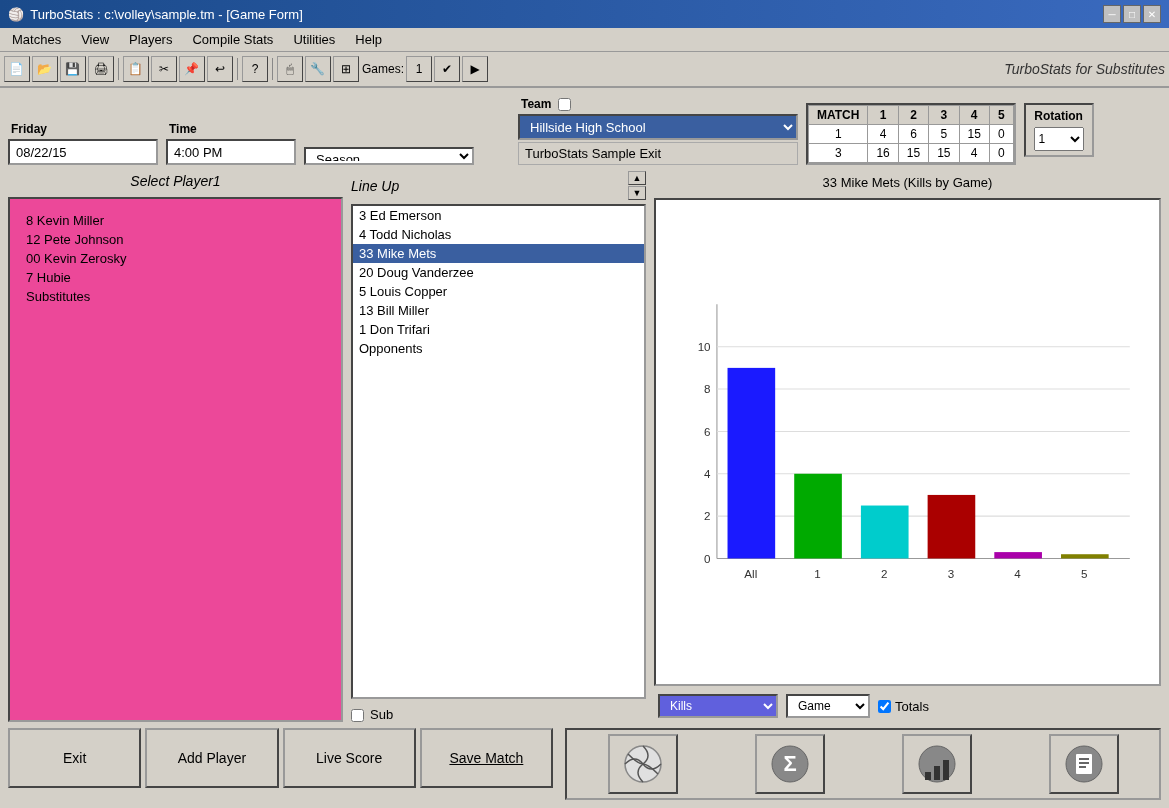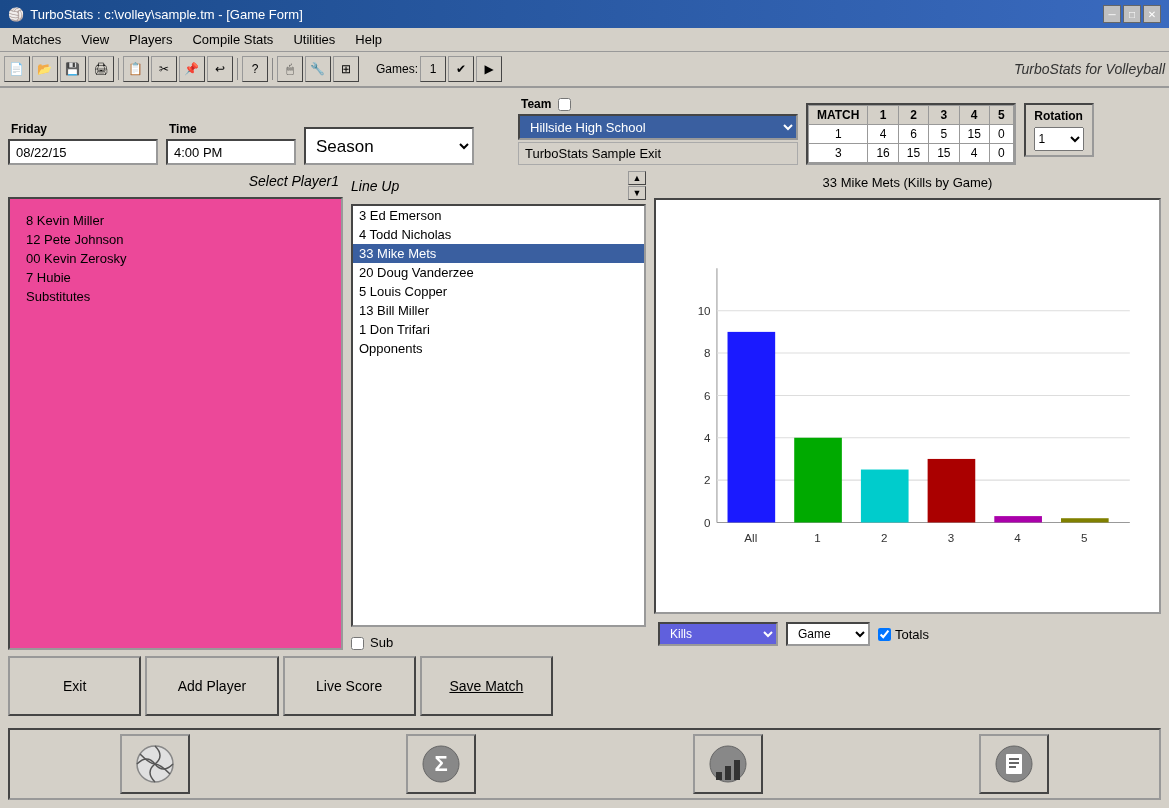--- a/index.html
+++ b/index.html
@@ -57,21 +57,21 @@
       gap: 2px;
     }
     .toolbar-btn {
       width: 26px; height: 26px;
       background: #d4d0c8;
       border: 1px outset #999;
       display: flex; align-items: center; justify-content: center;
       font-size: 12px; cursor: pointer;
     }
     .toolbar-sep { width: 1px; height: 22px; background: #888; margin: 0 2px; }
-    .toolbar-label { font-size: 12px; margin-left: 15px; }
+    .toolbar-label { font-size: 12px; margin-left: 1px; }
     .toolbar-right { margin-left: auto; font-style: italic; font-size: 14px; color: #333; }
     
     .main {
       background: #d4d0c8;
       padding: 8px;
       height: calc(808px - 28px - 24px - 36px);
       display: flex;
       flex-direction: column;
       gap: 6px;
     }
@@ -107,22 +107,22 @@
       border: 2px inset #999;
       padding: 2px 6px;
       font-size: 13px;
       height: 26px;
       width: 280px;
     }
     .season-select {
       background: white;
       border: 2px inset #999;
       padding: 2px 6px;
-      font-size: 17px;
-      height: 38px;
+      font-size: 13px;
+      height: 18px;
       width: 170px;
     }
     
     .match-table-wrap {
       border: 2px inset #999;
       background: #fde047;
     }
     .match-table {
       border-collapse: collapse;
       font-size: 12px;
@@ -159,21 +159,21 @@
     }
     
     .left-panel {
       width: 335px;
       display: flex;
       flex-direction: column;
       gap: 6px;
     }
     .panel-header {
       display: flex;
-      justify-content: flex-end;
+      justify-content: center;
       align-items: center;
       font-style: italic;
       font-size: 14px;
       padding: 2px 4px;
     }
     .list-box {
       background: #ec4899;
       border: 2px inset #999;
       flex: 1;
       padding: 12px;
@@ -249,21 +249,20 @@
       height: 24px;
       font-size: 12px;
     }
     .chart-select.blue-bg { background: #6060ff; color: white; }
     .chart-select.white-bg { background: white; }
     .totals-check { display: flex; align-items: center; gap: 4px; }
     
     .bottom-section {
       display: flex;
       gap: 12px;
-      flex-direction: column;
     }
     .left-buttons {
       width: 545px;
       display: flex;
       gap: 4px;
     }
     .bottom-btn {
       flex: 1;
       height: 60px;
       background: #d4d0c8;
@@ -346,21 +345,21 @@
   <div class="toolbar-sep"></div>
   <div class="toolbar-btn">?</div>
   <div class="toolbar-sep"></div>
   <div class="toolbar-btn">🖱</div>
   <div class="toolbar-btn">🔧</div>
   <div class="toolbar-btn">⊞</div>
   <span class="toolbar-label">Games:</span>
   <div class="toolbar-btn">1</div>
   <div class="toolbar-btn">✔</div>
   <div class="toolbar-btn">▶</div>
-  <span class="toolbar-right">TurboStats for Volleyball</span>
+  <span class="toolbar-right">TurboStats for Substitutes</span>
 </div>
 
 <div class="main">
 
   <div class="top-row">
 
     <div class="field-group">
       <div class="field-label">Friday</div>
       <input class="field-input field-input-wide" type="text" value="08/22/15" style="">
     </div>

